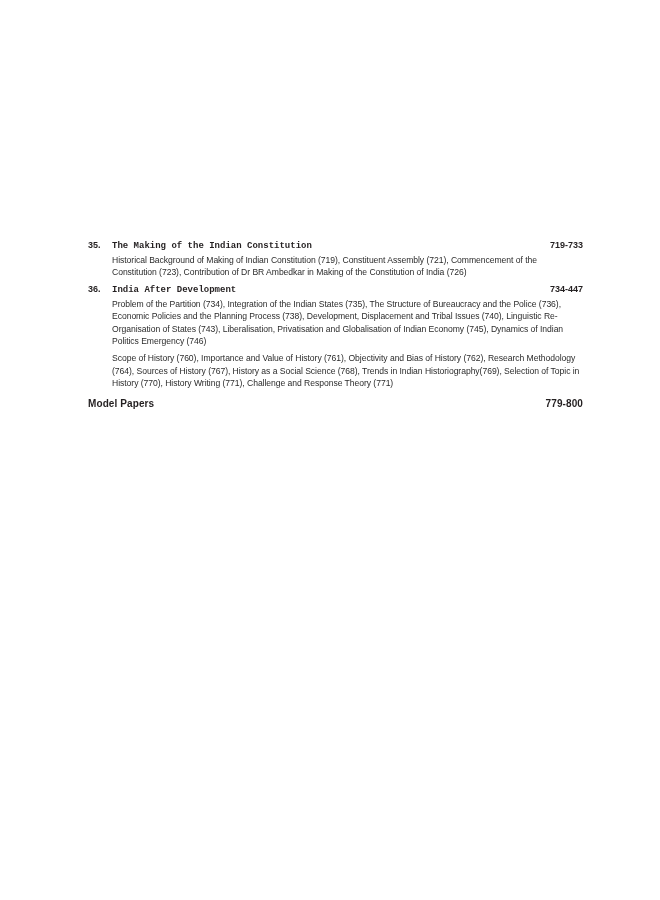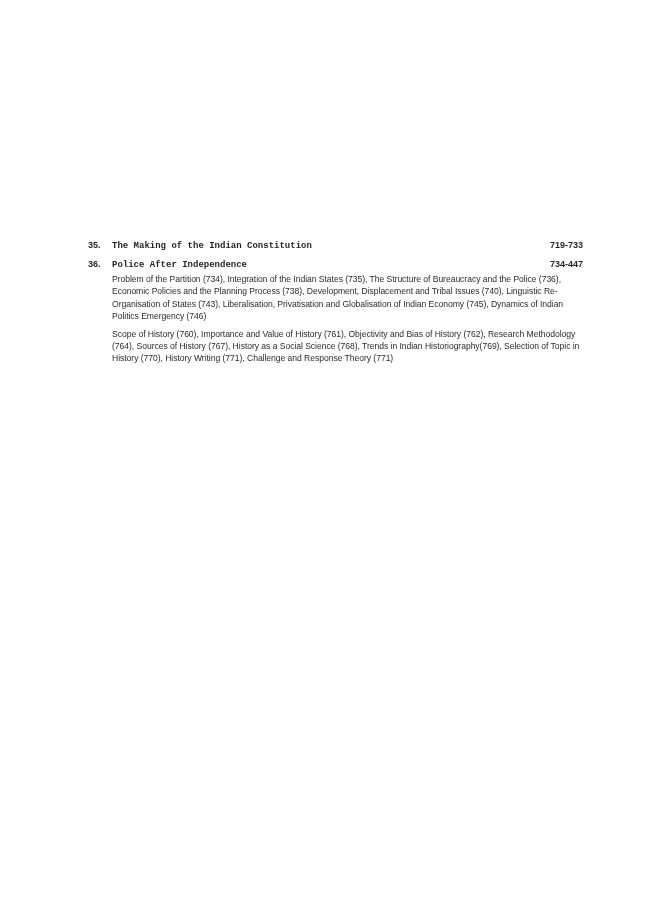--- a/index.html
+++ b/index.html
@@ -20,28 +20,33 @@
 </head>
 <body>
 
 <div class="toc">
   <div class="entry">
     <div class="head">
       <span class="num">35.</span>
       <span class="title">The Making of the Indian Constitution</span>
       <span class="pages">719-733</span>
     </div>
+    <div class="desc">Historical Background of Making of Indian Constitution (719), Constituent Assembly (721), Commencement of the Constitution (723), Contribution of Dr BR Ambedkar in Making of the Constitution of India (726)</div>
   </div>
 
   <div class="entry">
     <div class="head">
       <span class="num">36.</span>
-      <span class="title">Police After Independence</span>
+      <span class="title">India After Development</span>
       <span class="pages">734-447</span>
     </div>
     <div class="desc">Problem of the Partition (734), Integration of the Indian States (735), The Structure of Bureaucracy and the Police (736), Economic Policies and the Planning Process (738), Development, Displacement and Tribal Issues (740), Linguistic Re-Organisation of States (743), Liberalisation, Privatisation and Globalisation of Indian Economy (745), Dynamics of Indian Politics Emergency (746)</div>
   </div>
 
   <div class="entry">
     <div class="desc">Scope of History (760), Importance and Value of History (761), Objectivity and Bias of History (762), Research Methodology (764), Sources of History (767), History as a Social Science (768), Trends in Indian Historiography(769), Selection of Topic in History (770), History Writing (771), Challenge and Response Theory (771)</div>
   </div>
 
+  <div class="model">
+    <span>Model Papers</span>
+    <span>779-800</span>
+  </div>
 </div>
 
 </body></html>

